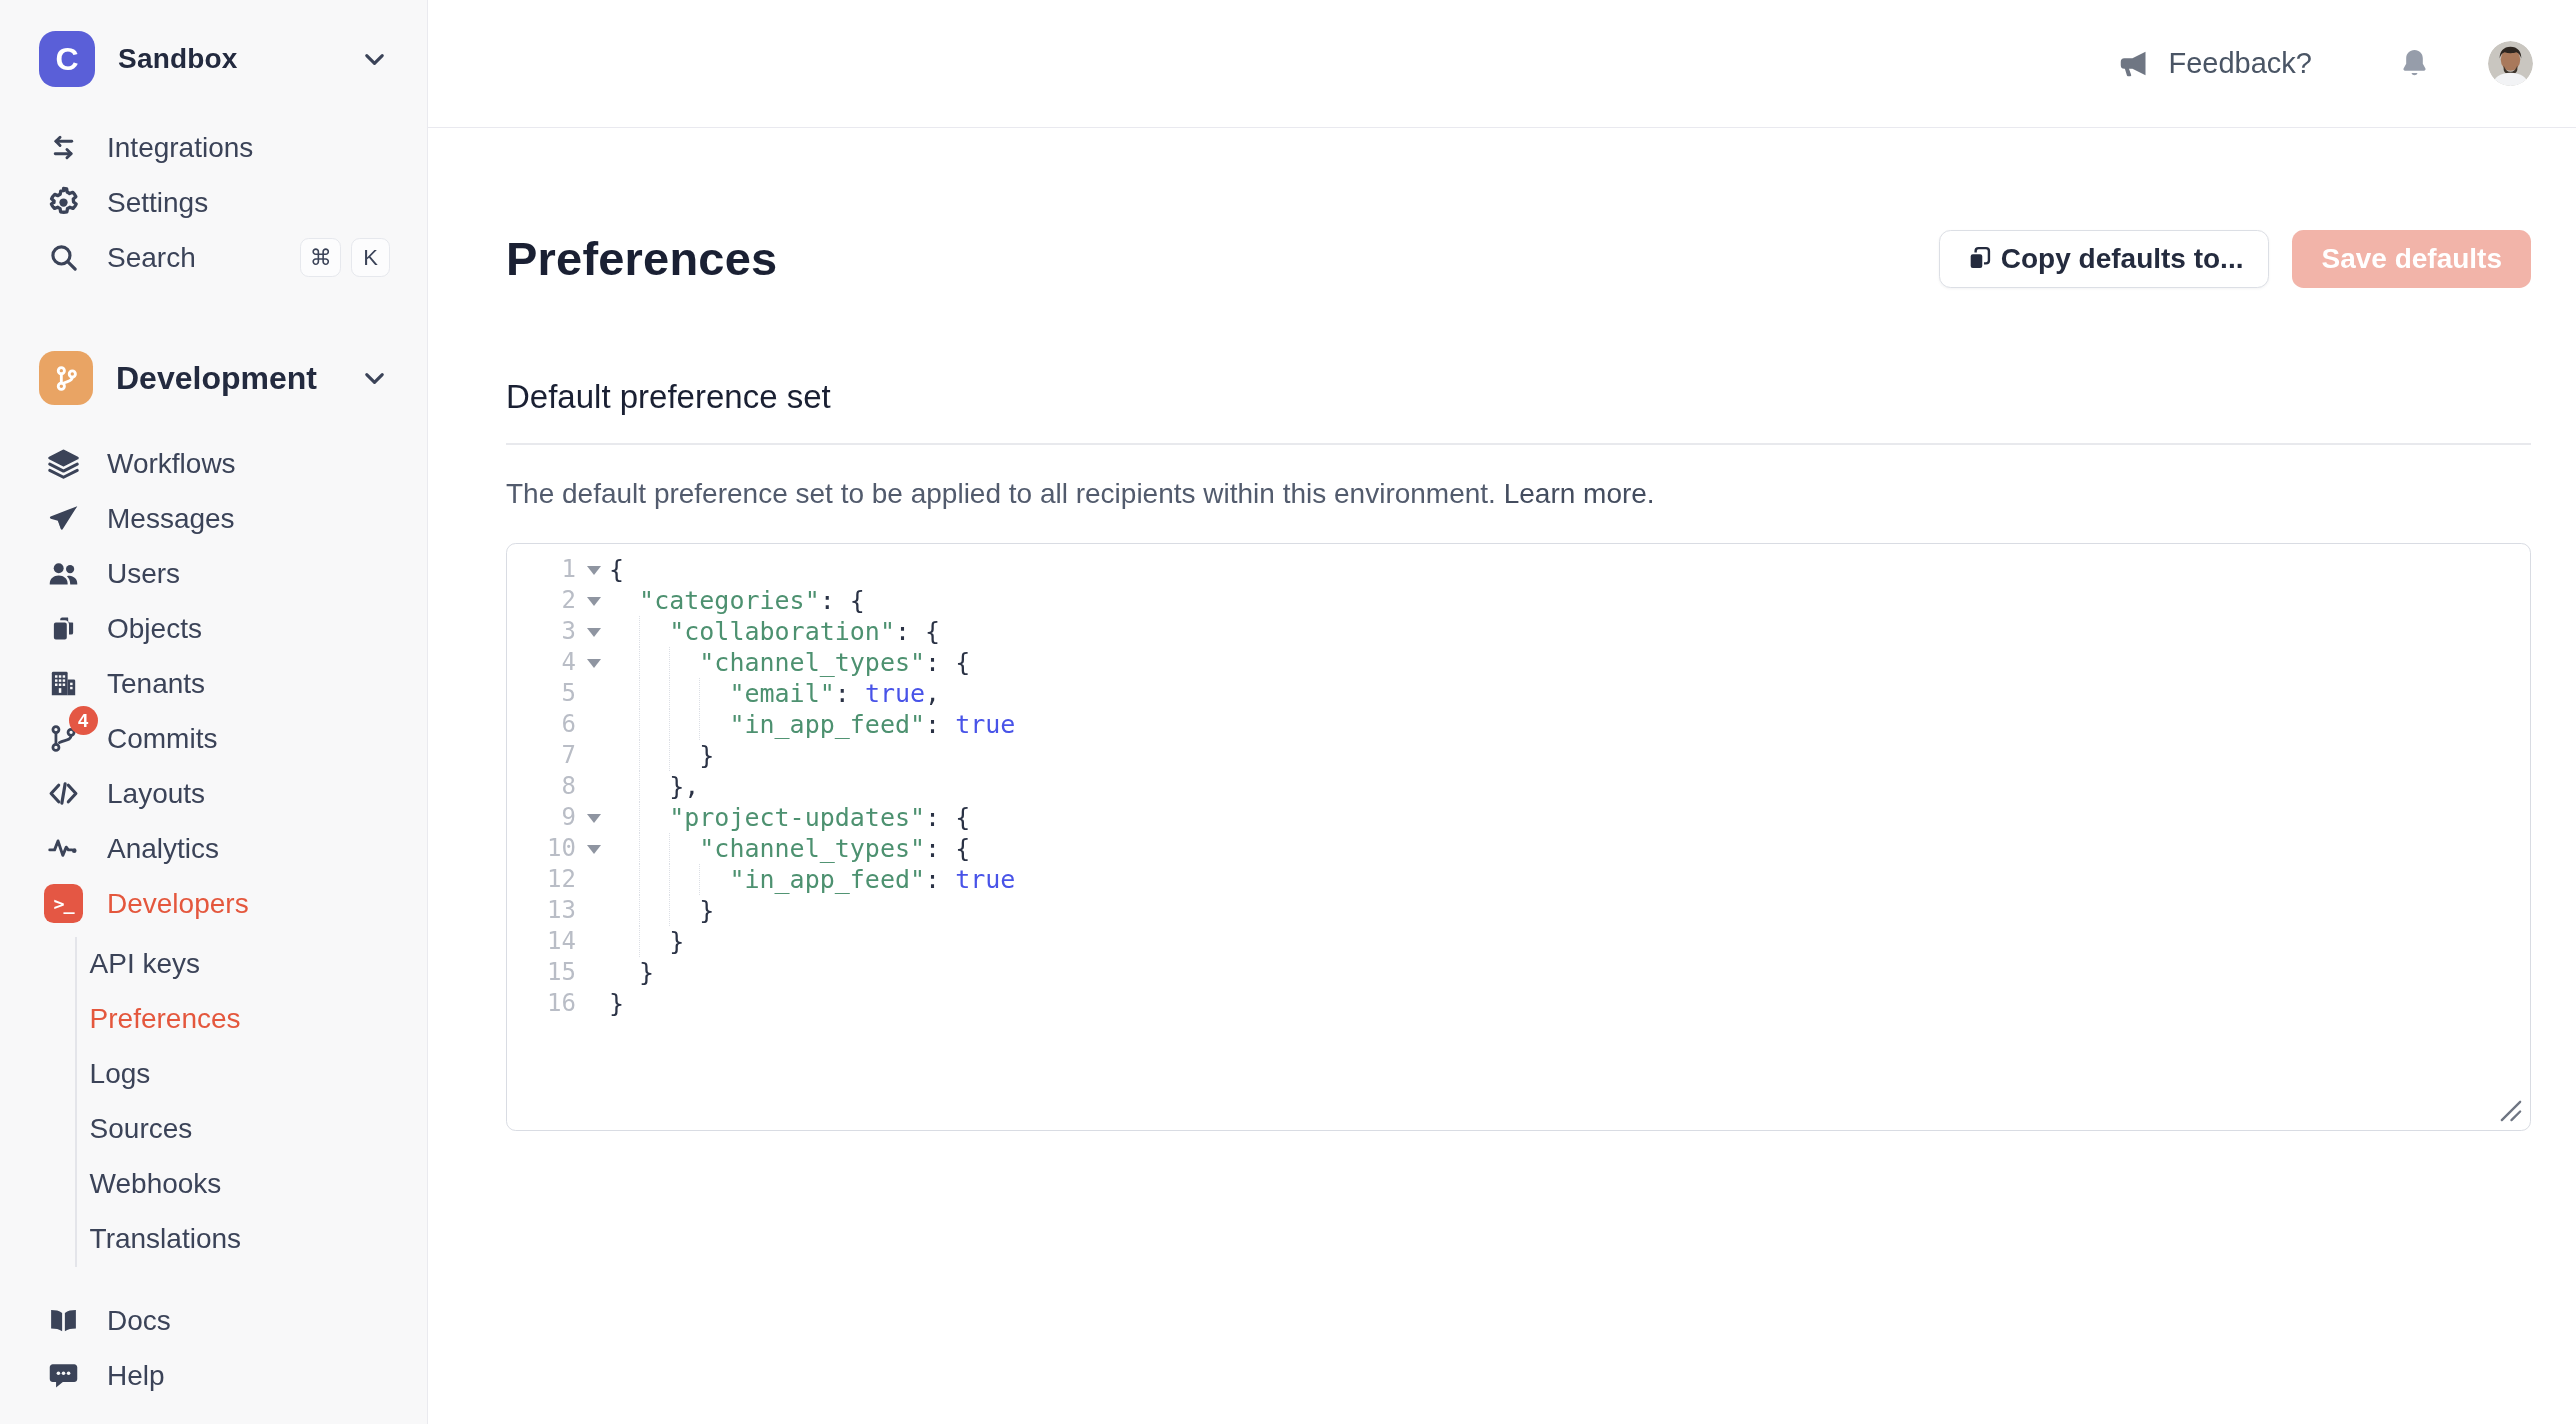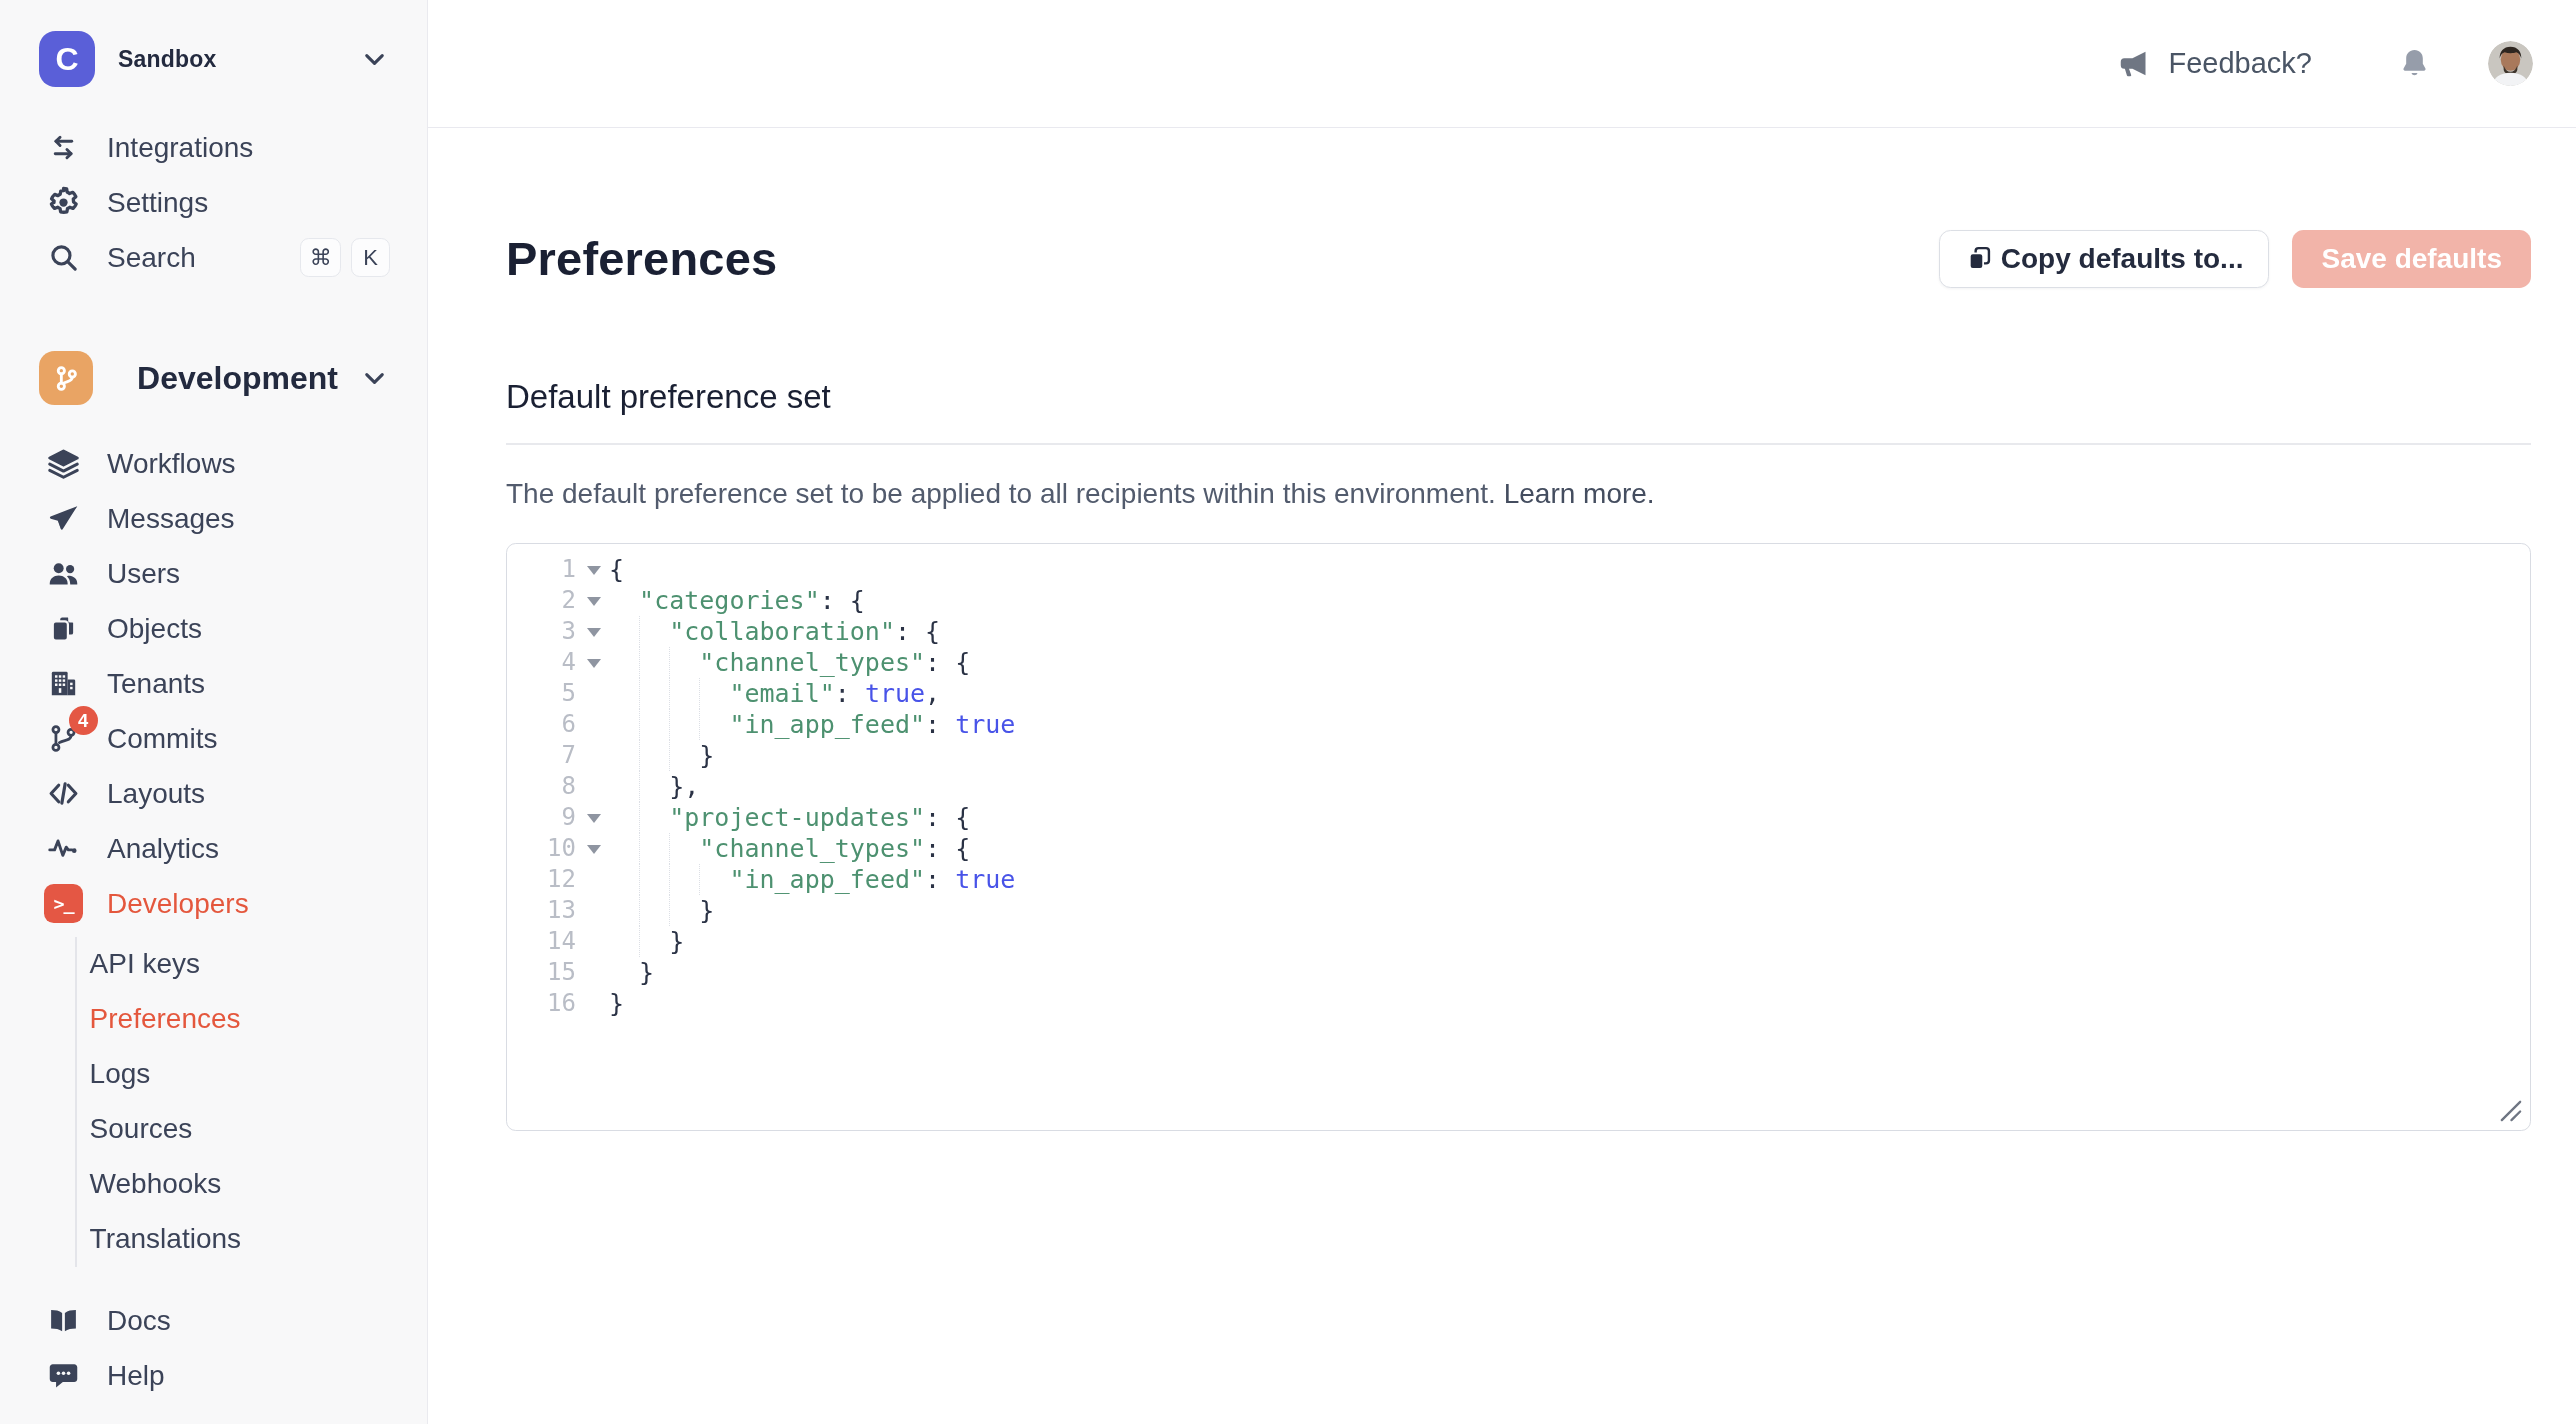--- a/index.html
+++ b/index.html
@@ -11,34 +11,34 @@
   }
   
   .sidebar{
     width:428px;min-width:428px;height:100%;background:#F8F8F9;
     border-right:1.9px solid #EAEAEF;display:flex;flex-direction:column;
     padding:29px 0 21px;
   }
   .workspace-row{display:flex;align-items:center;padding:0 37px 0 39px;height:60px;margin-bottom:31px;cursor:pointer;}
   .logo-badge{width:56px;height:56px;border-radius:16.5px;background:#5A5FD8;color:#fff;
     font-weight:700;font-size:32px;display:flex;align-items:center;justify-content:center;flex:0 0 auto;}
-  .workspace-name{font-size:23px;font-weight:700;color:#232A3F;margin-left:23px;flex:1;letter-spacing:0.2px;}
+  .workspace-name{font-size:28px;font-weight:700;color:#232A3F;margin-left:23px;flex:1;letter-spacing:0.2px;}
   .chev{color:#3B4358;flex:0 0 auto;}
   .nav-item{display:flex;align-items:center;height:55px;padding:0 37px 0 43px;
     font-size:28px;font-weight:500;color:#3B4358;cursor:pointer;white-space:nowrap;}
   .nav-item .nav-icon{width:41px;height:41px;display:flex;align-items:center;justify-content:center;
     margin-right:23px;color:#3B4358;flex:0 0 auto;position:relative;}
   .nav-item.accent{color:#E4573D;}
   .keys{margin-left:auto;display:flex;gap:9.7px;}
   .key{min-width:39px;height:39px;padding:0 8.7px;border:1.9px solid #E6E8ED;background:#FCFCFD;
     border-radius:8.7px;font-size:22px;color:#3B4358;display:flex;align-items:center;justify-content:center;}
   .env-row{display:flex;align-items:center;padding:0 37px 0 39px;height:70px;margin-top:58px;margin-bottom:23px;cursor:pointer;}
   .env-badge{width:54px;height:54px;border-radius:15.5px;background:#E9A464;color:#fff;
     display:flex;align-items:center;justify-content:center;flex:0 0 auto;}
-  .env-name{font-size:32px;font-weight:600;color:#232A3F;margin-left:23px;flex:1;text-align:center;}
+  .env-name{font-size:32px;font-weight:600;color:#232A3F;margin-left:23px;flex:1;}
   .count-badge{position:absolute;top:-11.6px;right:-13.5px;width:29px;height:29px;border-radius:50%;
     background:#E45744;color:#fff;font-size:18.4px;font-weight:700;display:flex;align-items:center;justify-content:center;}
   .term-badge{width:39px;height:39px;border-radius:9.7px;background:#E45744;color:#fff;
     font-family:"DejaVu Sans Mono",monospace;font-size:18.4px;font-weight:700;
     display:flex;align-items:center;justify-content:center;letter-spacing:-1px;}
   .subnav{margin:5.8px 0 0 75px;border-left:2.9px solid #E4E5EA;padding-left:9.7px;}
   .subnav-item{display:flex;align-items:center;height:55px;padding-left:2.9px;font-size:28px;
     font-weight:500;color:#3B4358;cursor:pointer;}
   .subnav-item.accent{color:#E4573D;}
   .sidebar-bottom{margin-top:auto;}

